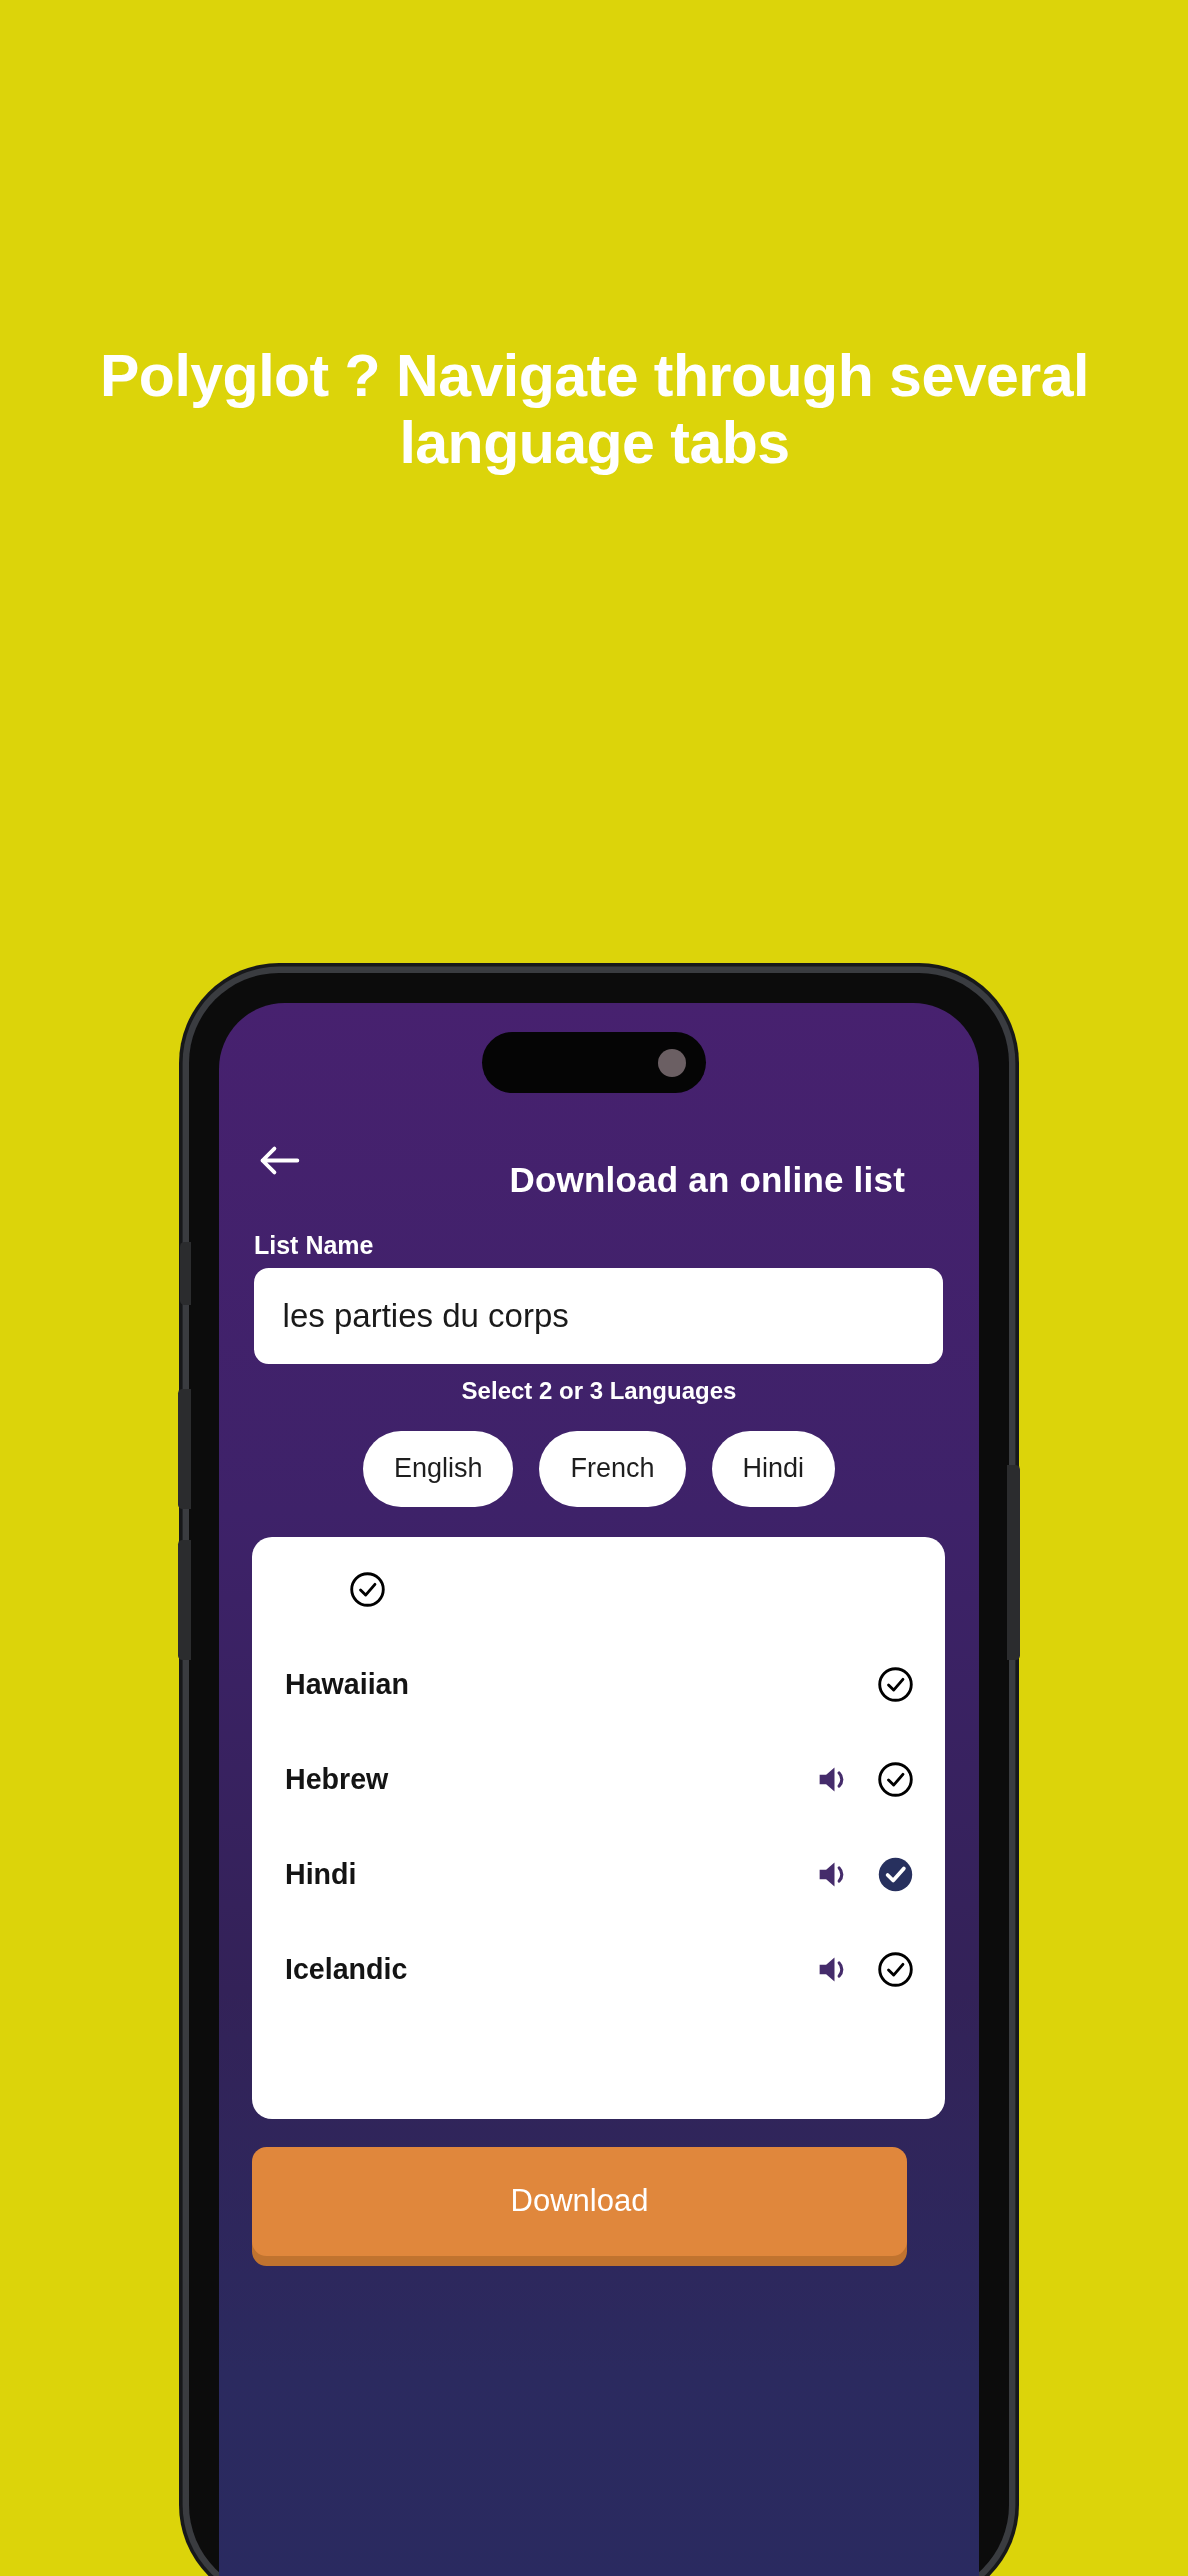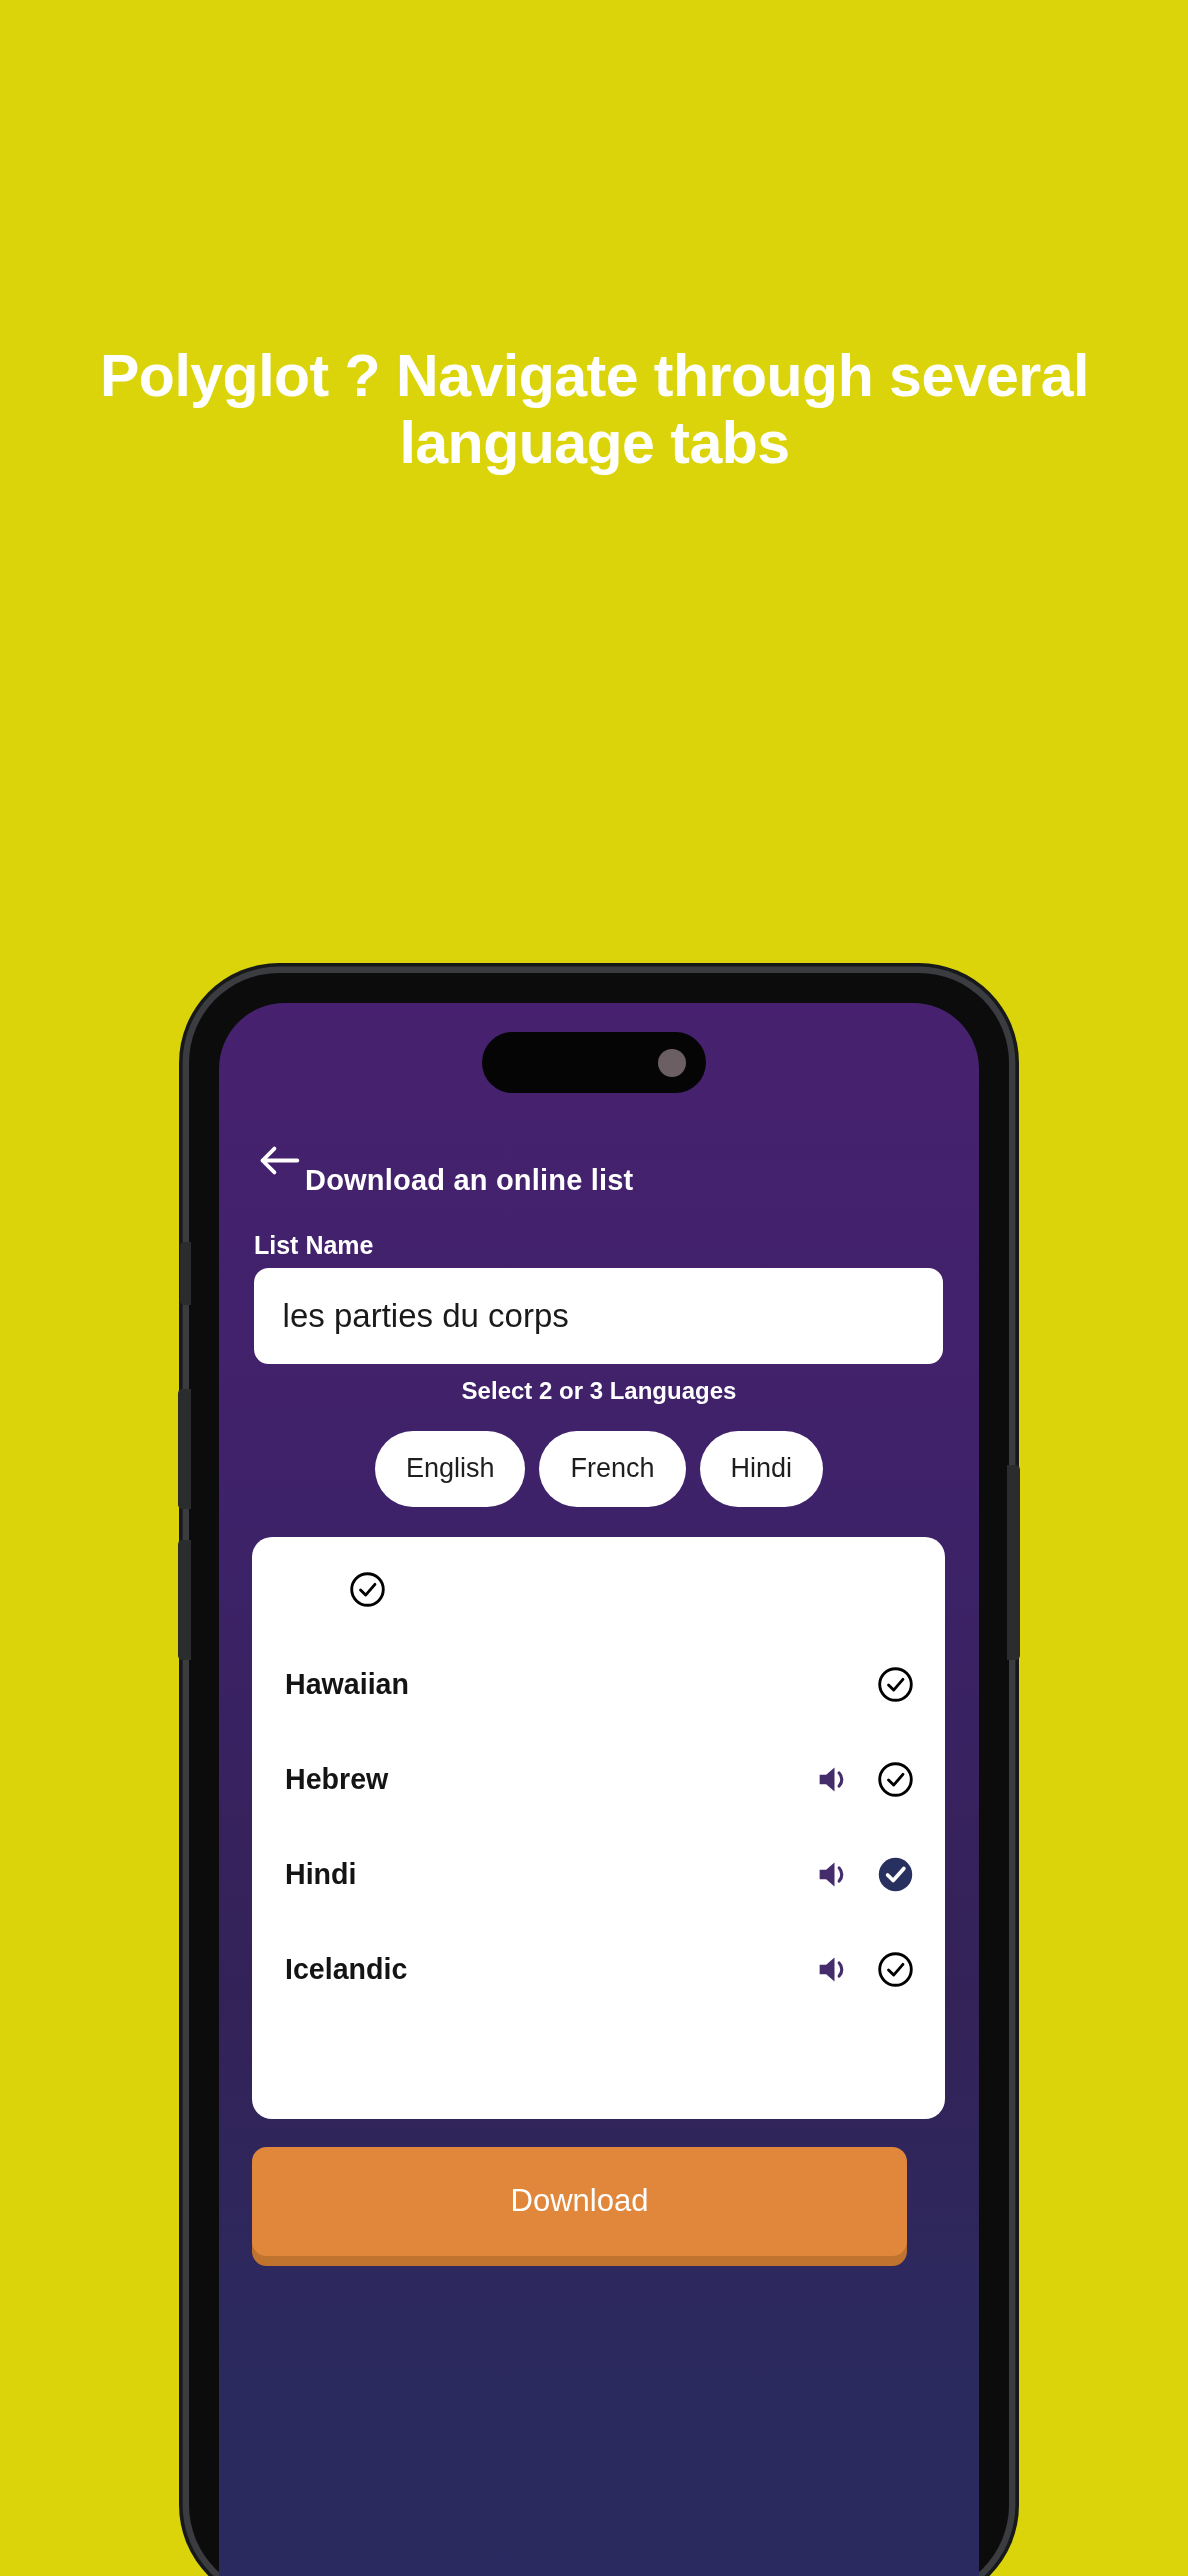--- a/index.html
+++ b/index.html
@@ -82,23 +82,23 @@
     display:flex; align-items:center;
   }
   .back-arrow{
     width:52px; height:52px;
     margin-left:34px;
     display:flex; align-items:center; justify-content:center;
     cursor:pointer;
   }
   .app-title{
     flex:1;
-    text-align:left;
-    color:#ffffff;
-    font-size:29px;
+    text-align:right;
+    color:#ffffff;
+    font-size:35px;
     font-weight:bold;
     margin-right:74px;
     letter-spacing:0.2px;
     margin-top:40px;
   }
 
   
   .field-label{
     position:absolute;
     top:228px; left:35px;
@@ -124,21 +124,21 @@
     position:absolute;
     top:374px; left:0; right:0;
     text-align:center;
     color:#ffffff;
     font-size:24px;
     font-weight:bold;
   }
   .chips-row{
     position:absolute;
     top:428px; left:0; right:0;
-    display:flex; justify-content:center; gap:14px;
+    display:flex; justify-content:center; gap:26px;
   }
   .chip{
     background:#ffffff;
     border-radius:41px;
     height:76px;
     padding:0 31px;
     display:flex; align-items:center;
     font-size:27px;
     color:#1e1e1e;
     cursor:pointer;

